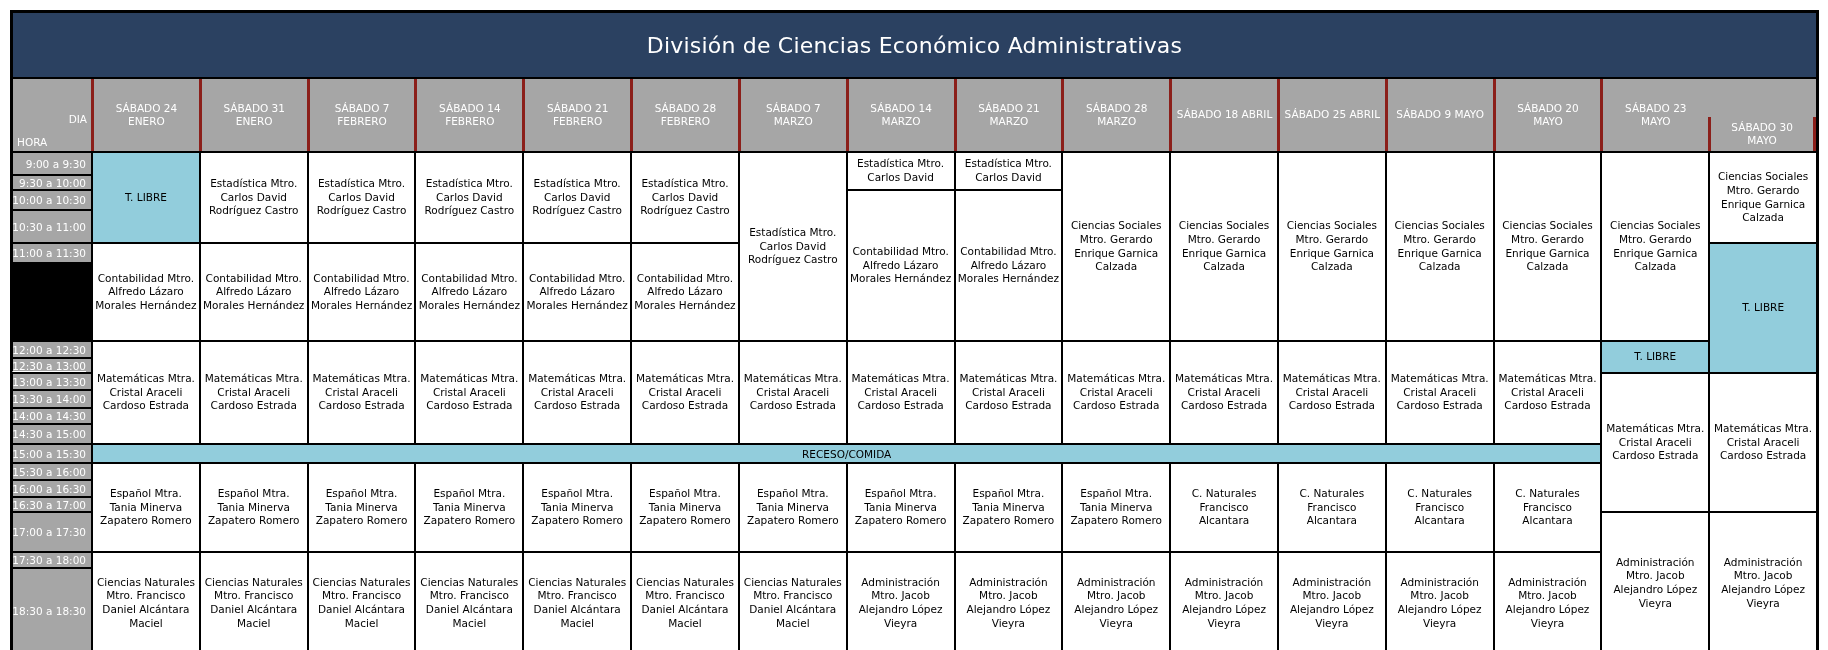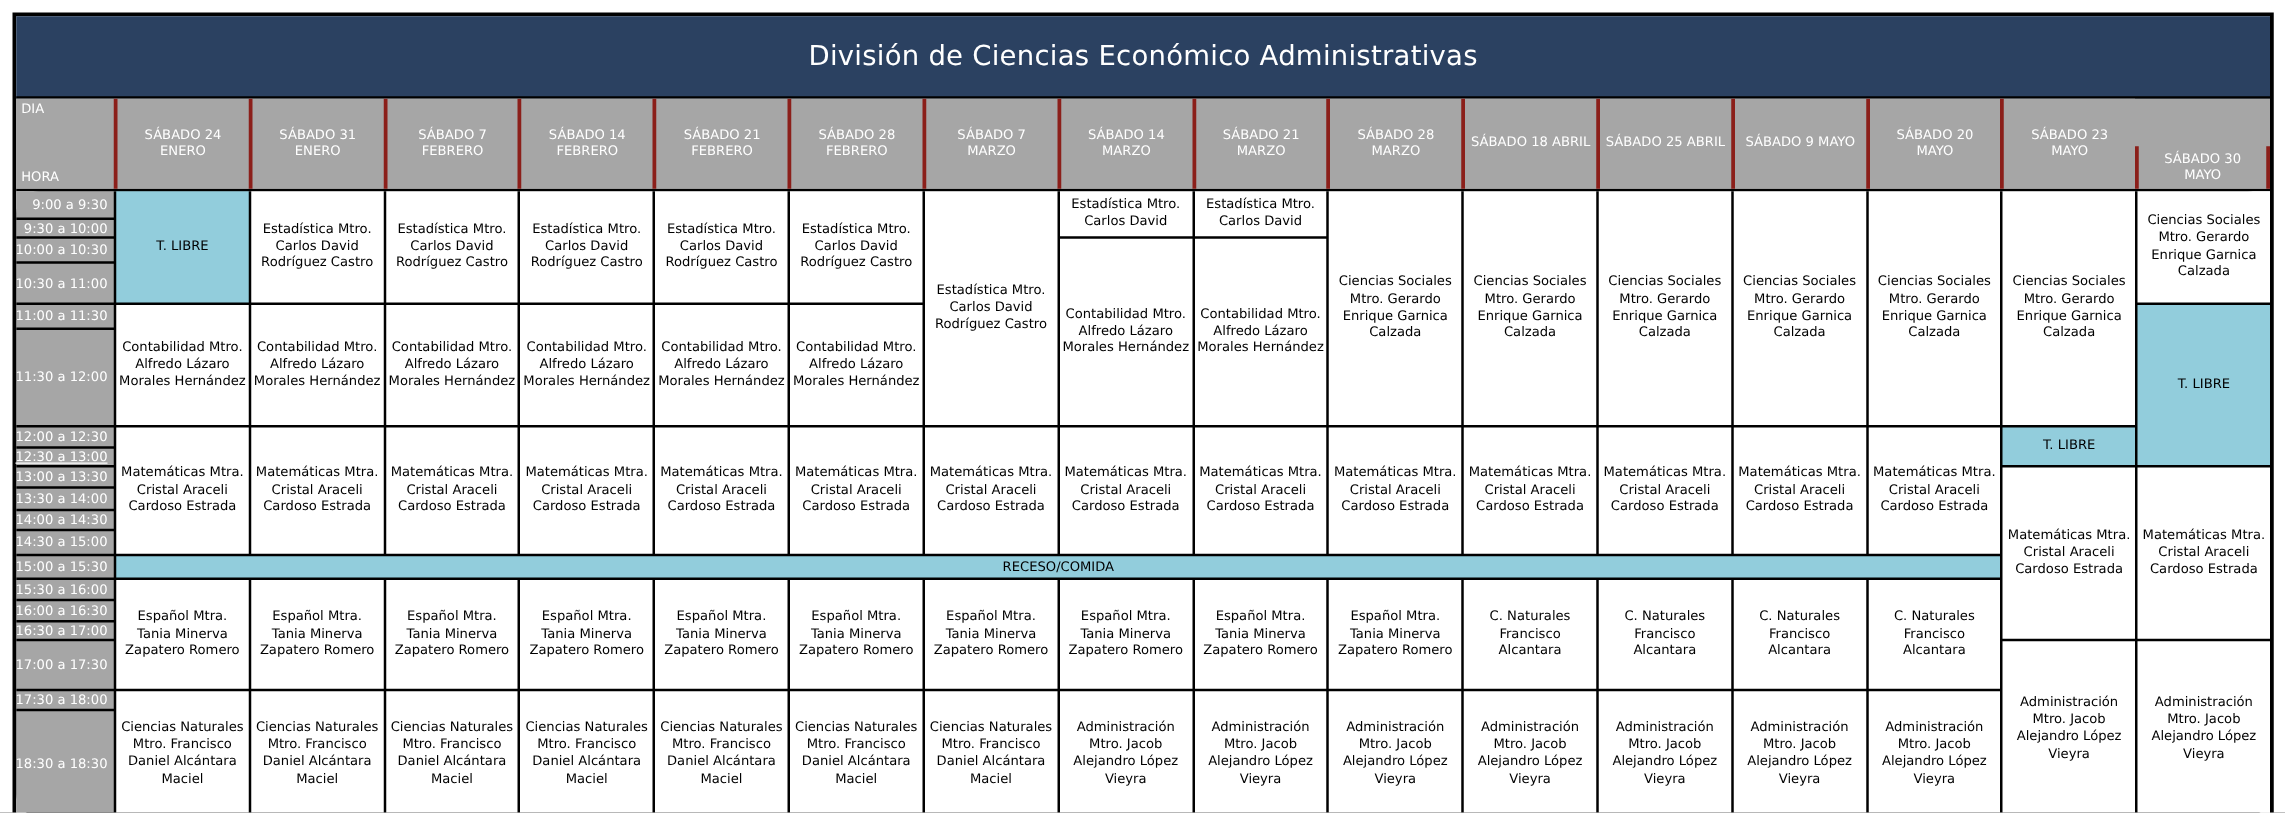--- a/index.html
+++ b/index.html
@@ -46,21 +46,21 @@
     padding:1px 2px;
     box-sizing:border-box;
     border-left:3px solid #8B1F1A;
   }
   .hcell:first-child{border-left:none;}
   .hcell:last-child{border-right:3px solid #8B1F1A;margin-top:38px;}
   .corner{
     flex-direction:column;align-items:stretch;justify-content:space-between;
     padding:2px 4px;
   }
-  .corner .dia{text-align:left;}
+  .corner .dia{text-align:right;margin-top:32px;}
   .corner .hora{text-align:left;}
   
   .body-grid{
     background:#000;
     gap:2px;
     grid-template-rows:21px 13px 18px 31px 18px 76px 15px 13px 15px 16px 14px 18px 17px 15px 15px 13px 38px 14px 84px;
     border-radius:18px;
   }
   .tcell{
     grid-column:1;
@@ -136,21 +136,20 @@
 MAYO</div>
     </div>
 
   <div class="body-grid">
 
   <div class="tcell" style="grid-row: 1;">9:00 a 9:30</div>
       <div class="tcell" style="grid-row: 2;">9:30 a 10:00</div>
       <div class="tcell" style="grid-row: 3;">10:00 a 10:30</div>
       <div class="tcell" style="grid-row: 4;">10:30 a 11:00</div>
       <div class="tcell" style="grid-row: 5;">11:00 a 11:30</div>
-      <div class="tcell" style="grid-row: 6;">11:30 a 12:00</div>
       <div class="tcell" style="grid-row: 7;">12:00 a 12:30</div>
       <div class="tcell" style="grid-row: 8; text-decoration: underline;">12:30 a 13:00</div>
       <div class="tcell" style="grid-row: 9;">13:00 a 13:30</div>
       <div class="tcell" style="grid-row: 10;">13:30 a 14:00</div>
       <div class="tcell" style="grid-row: 11;">14:00 a 14:30</div>
       <div class="tcell" style="grid-row: 12;">14:30 a 15:00</div>
       <div class="tcell" style="grid-row: 13; text-align: right;">15:00 a 15:30</div>
       <div class="tcell" style="grid-row: 14;">15:30 a 16:00</div>
       <div class="tcell" style="grid-row: 15;">16:00 a 16:30</div>
       <div class="tcell" style="grid-row: 16;">16:30 a 17:00</div>

